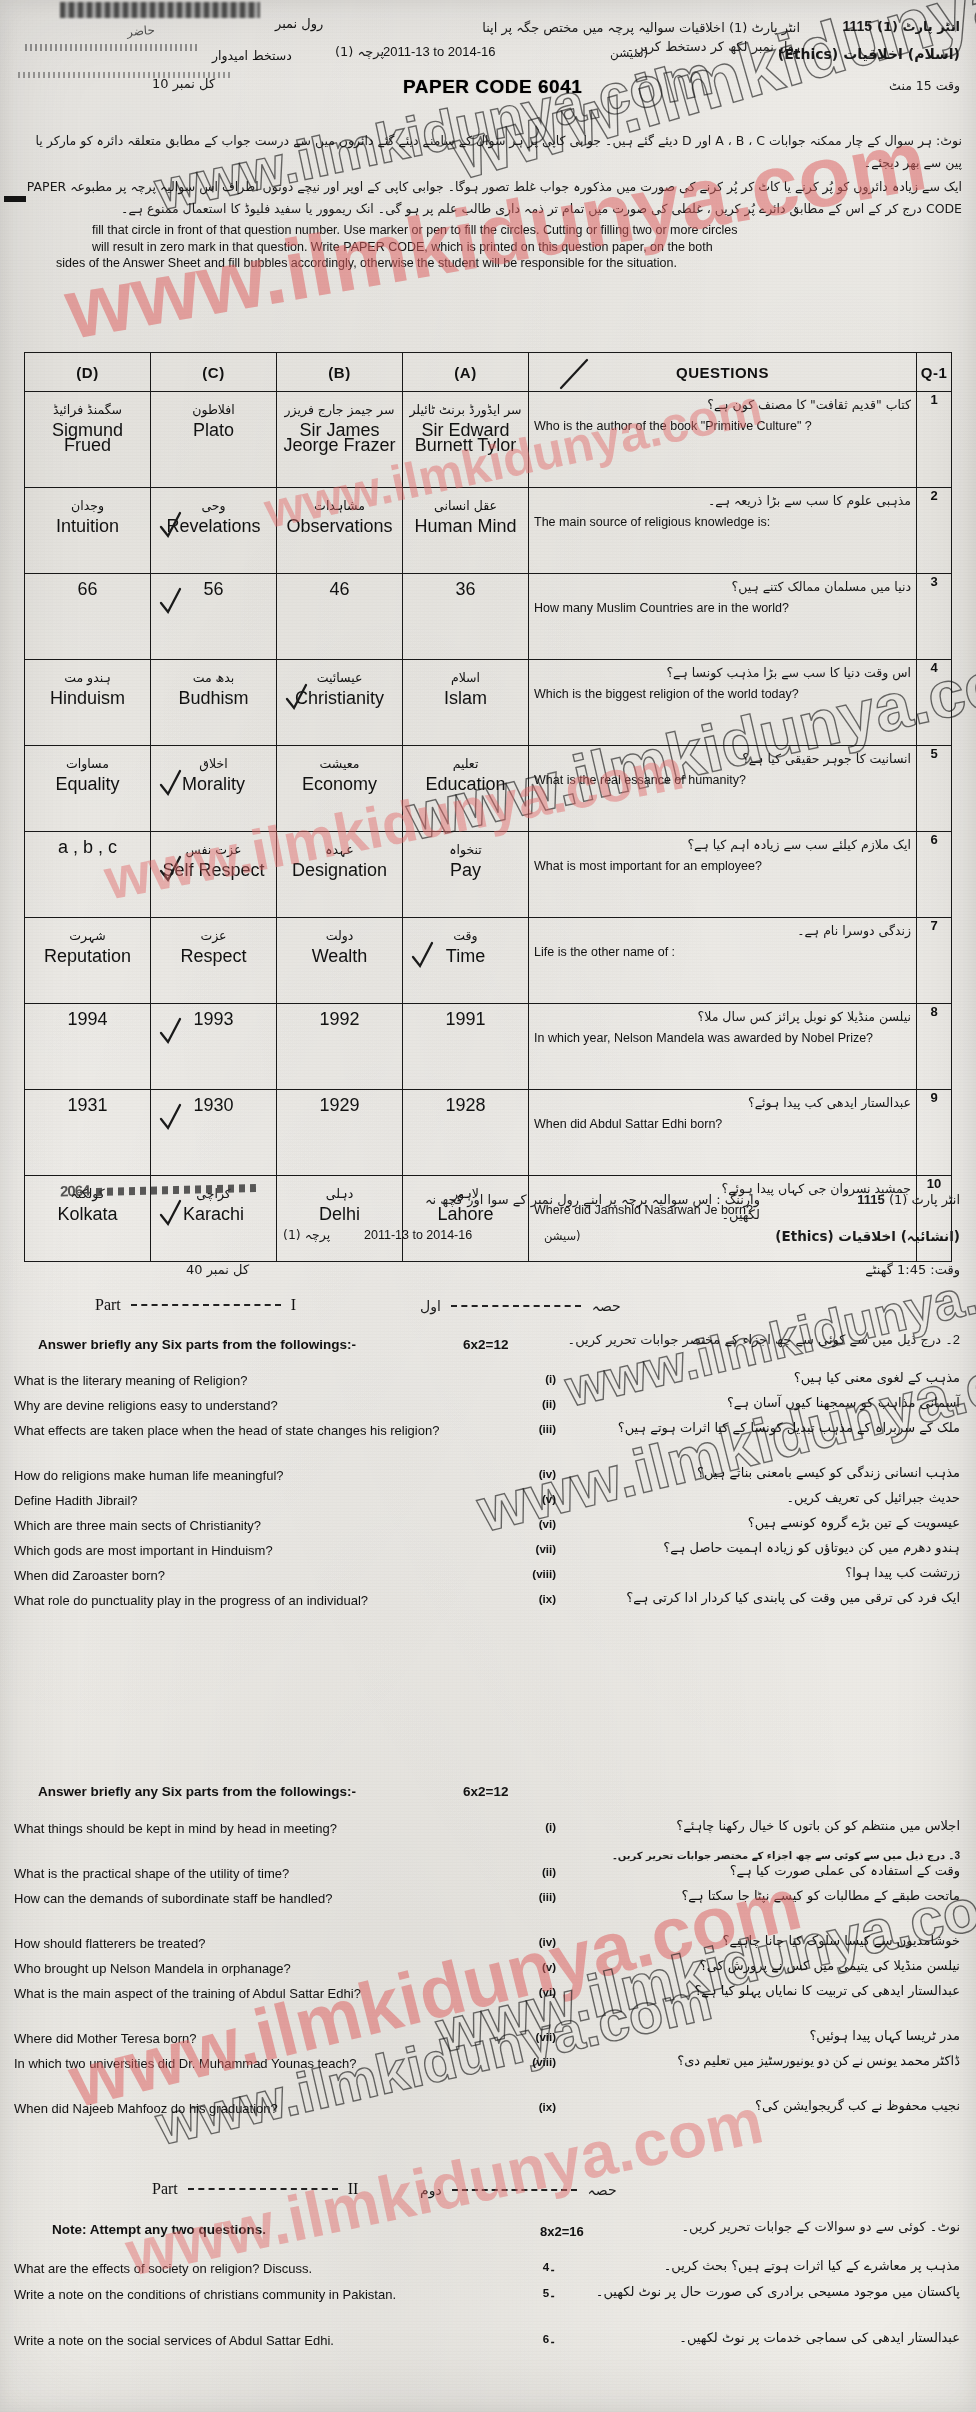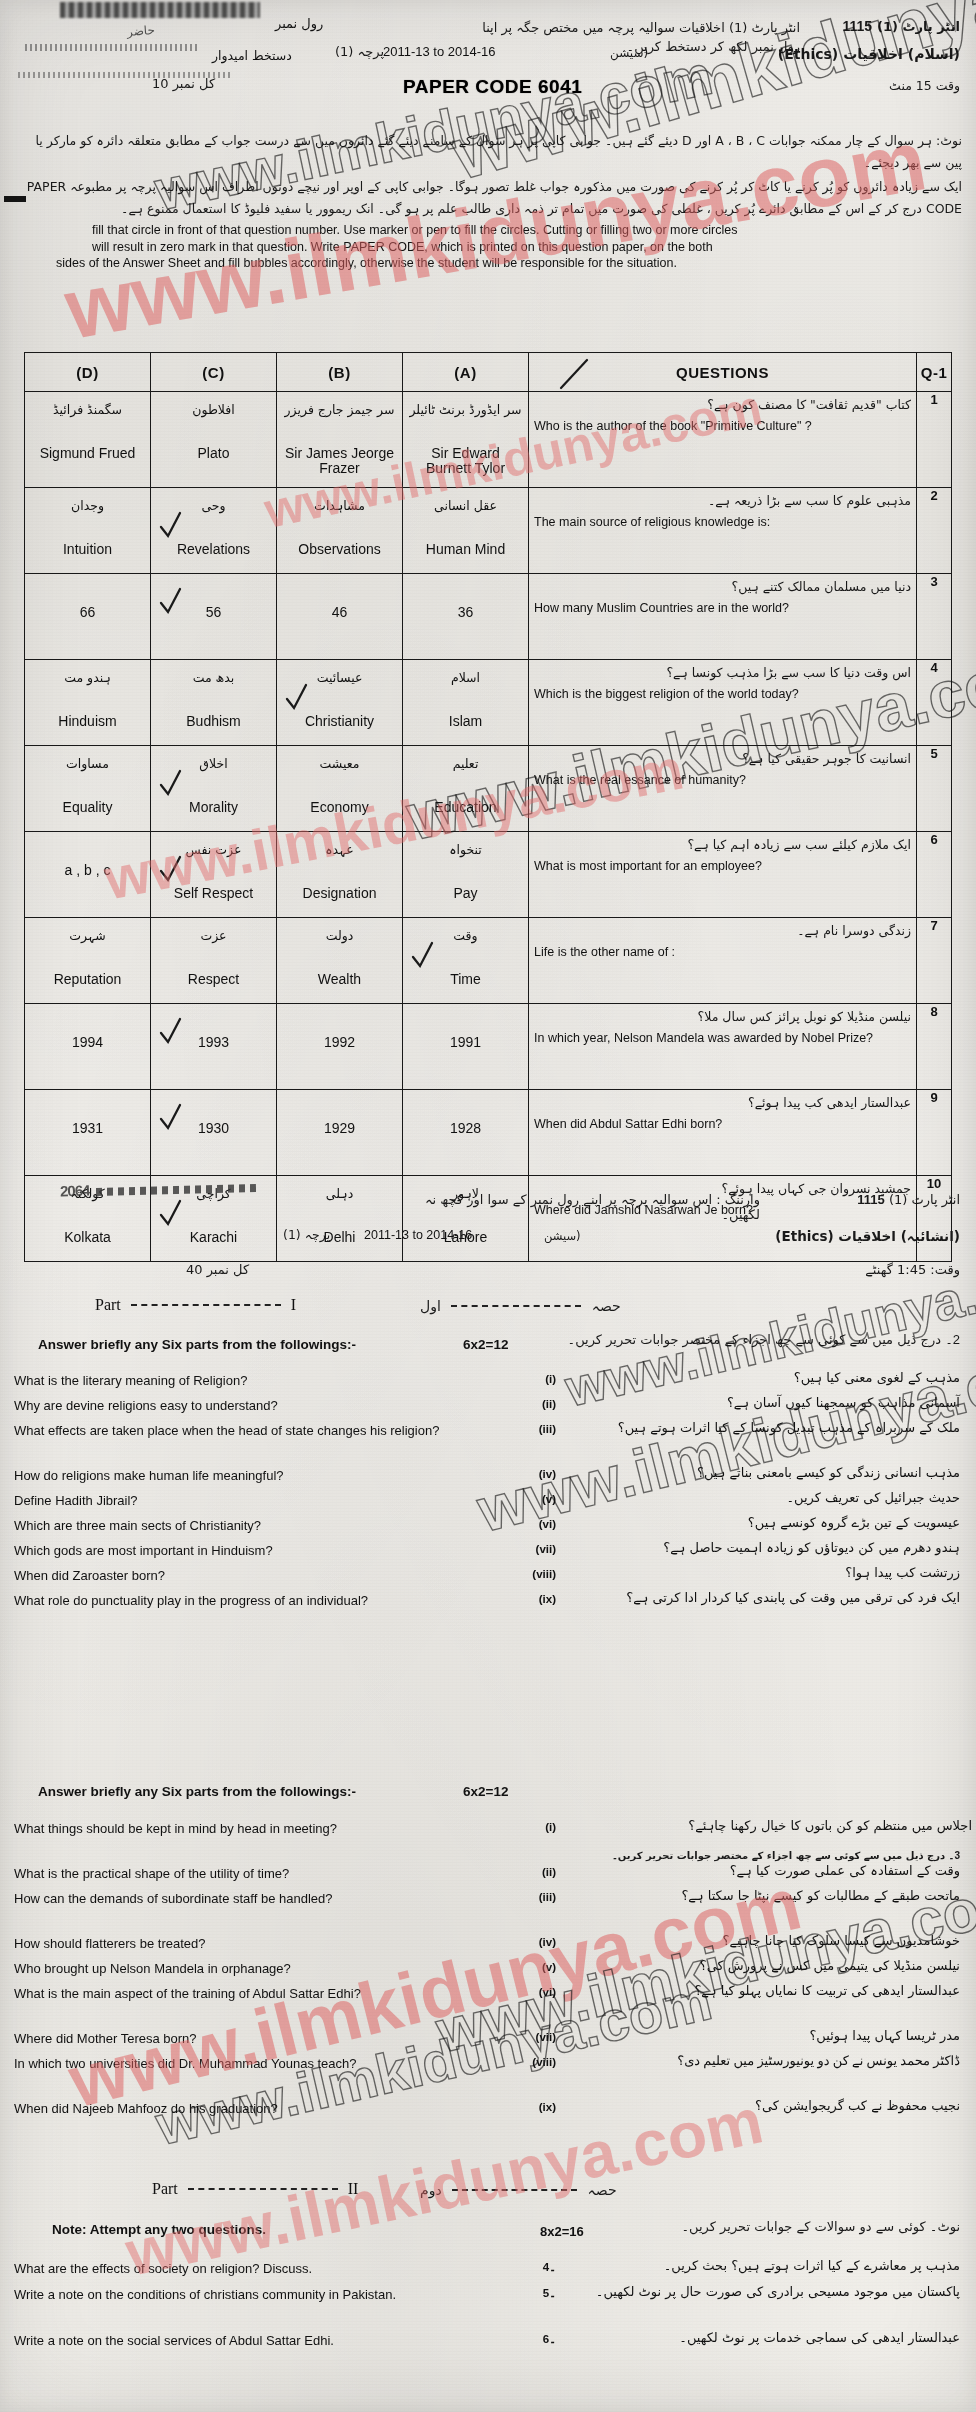--- a/index.html
+++ b/index.html
@@ -99,21 +99,21 @@
     color:#111;margin-top:5px;
   }
   .opt{
     text-align:center;position:relative;
   }
   .opt .ur{
     font-family:"DejaVu Sans",sans-serif;direction:rtl;font-size:12.5px;
     line-height:18px;margin-top:5px;filter:blur(.2px);
   }
   .opt .en{
-    direction:ltr;font-size:14px;line-height:15px;margin-top:27px;color:#111;
+    direction:ltr;font-size:18px;line-height:15px;margin-top:4px;color:#111;
   }
   .opt .en.two{line-height:15px;}
   
   .tick{
     position:absolute;width:26px;height:30px;pointer-events:none;
   }
   .tick svg{width:100%;height:100%;display:block;}
   .tick path{stroke:#1a1a1a;stroke-width:2.3;fill:none;stroke-linecap:round;}
   .part-rule{
     display:inline-block;border-bottom:2px dashed #222;width:150px;
@@ -660,21 +660,21 @@
 
   <div class="abs b" style="left:38px;top:1784px;font-size:13.5px;">Answer briefly any  Six  parts from the followings:-</div>
   <div class="abs b" style="left:463px;top:1784px;font-size:13.5px;">6x2=12</div>
   <div class="abs urdu" style="right:16px;top:1850px;width:420px;font-size:10px;font-weight:bold;">
     <span style="font-family:'Liberation Sans',sans-serif;">3۔</span>
     <span>درج ذیل میں سے کوئی سے چھ اجزاء کے مختصر جوابات تحریر کریں۔</span>
   </div>
 
   <div id="q3-items">
       <div class="abs q-line-en" style="left: 14px; top: 1820px; width: 430px;">What things should be kept in mind by head in meeting?</div>
-      <div class="abs q-line-ur" style="right: 4px; top: 1816px; width: 400px; text-align: right;">اجلاس میں منتظم کو کن باتوں کا خیال رکھنا چاہئے؟</div>
+      <div class="abs q-line-ur" style="right: 16px; top: 1816px; width: 400px; text-align: right;">اجلاس میں منتظم کو کن باتوں کا خیال رکھنا چاہئے؟</div>
       <div class="abs rom b" style="right: 420px; top: 1821px;">(i)</div>
       <div class="abs q-line-en" style="left: 14px; top: 1865px; width: 430px;">What is the practical shape of the utility of time?</div>
       <div class="abs q-line-ur" style="right: 16px; top: 1861px; width: 400px;">وقت کے استفادہ کی عملی صورت کیا ہے؟</div>
       <div class="abs rom b" style="right: 420px; top: 1866px;">(ii)</div>
       <div class="abs q-line-en" style="left: 14px; top: 1890px; width: 430px;">How can the demands of subordinate staff be handled?</div>
       <div class="abs q-line-ur" style="right: 16px; top: 1886px; width: 400px;">ماتحت طبقے کے مطالبات کو کیسے نپٹا جا سکتا ہے؟</div>
       <div class="abs rom b" style="right: 420px; top: 1891px;">(iii)</div>
       <div class="abs q-line-en" style="left: 14px; top: 1935px; width: 430px;">How should flatterers be treated?</div>
       <div class="abs q-line-ur" style="right: 16px; top: 1931px; width: 400px;">خوشامدیوں سے کیسا سلوک کیا جانا چاہیے؟</div>
       <div class="abs rom b" style="right: 420px; top: 1936px;">(iv)</div>

